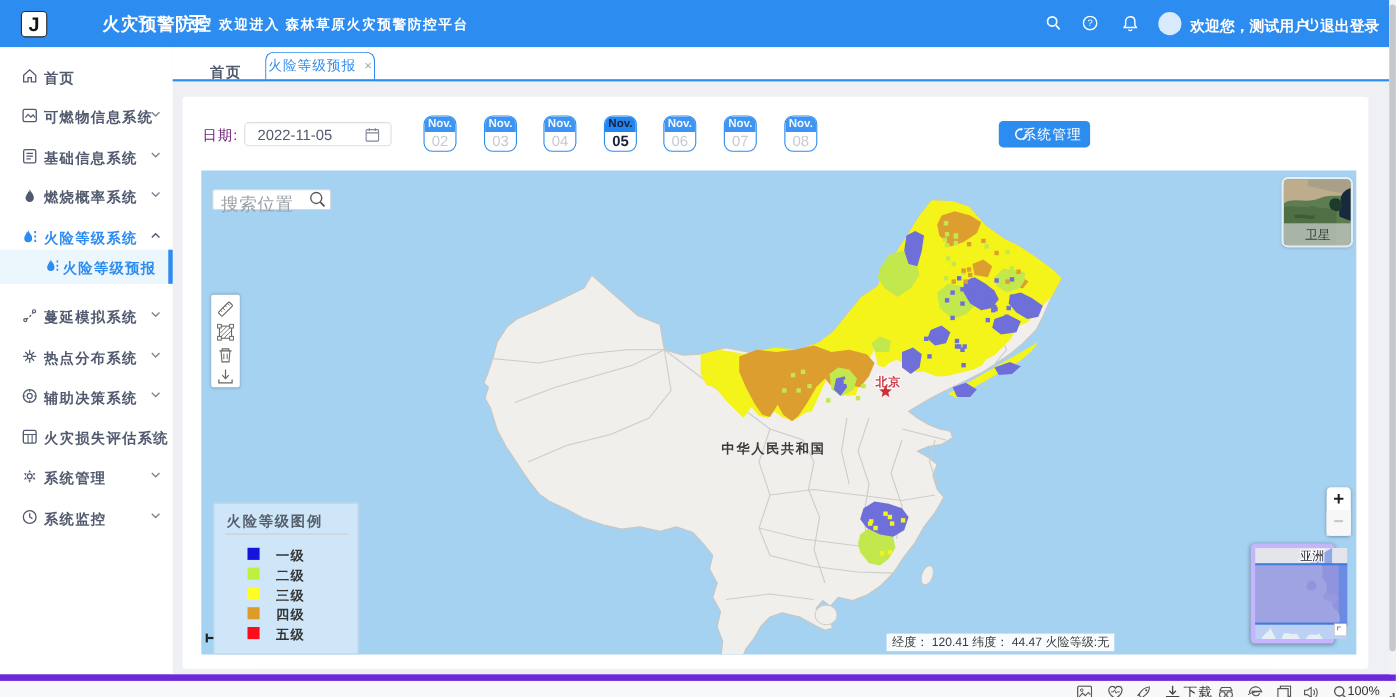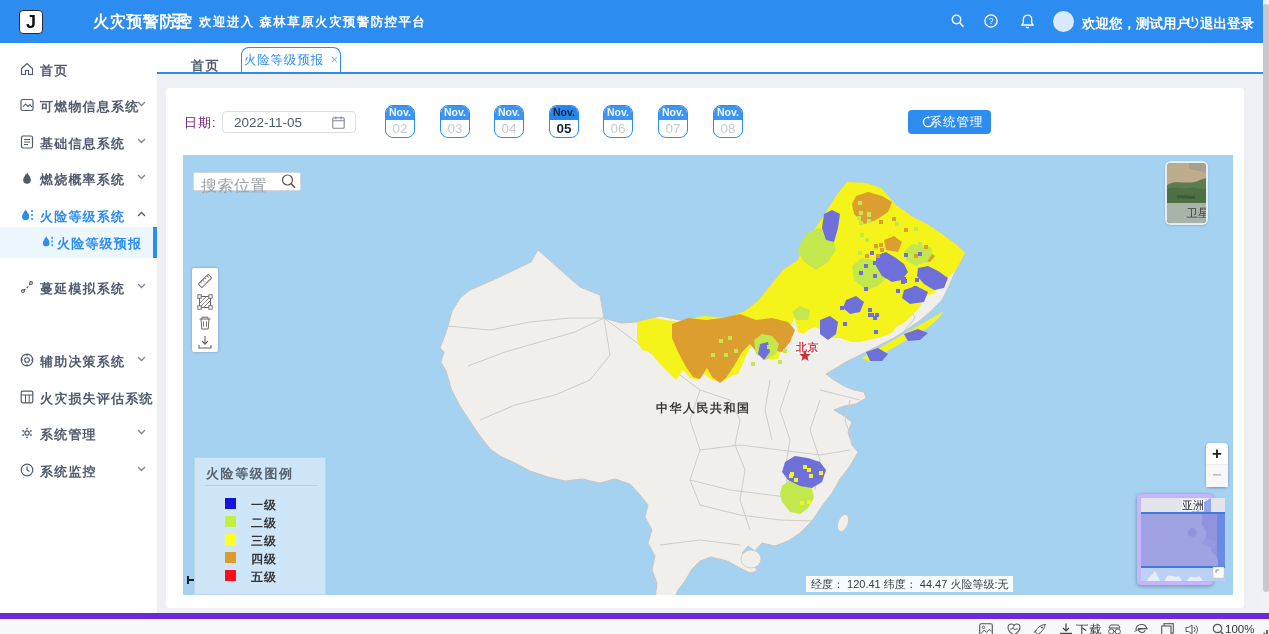--- a/index.html
+++ b/index.html
@@ -47,21 +47,21 @@
 #map{left:183px;top:155px;width:1050px;height:440px;background:#a6d2f2;overflow:hidden;}
 #searchbox{left:10px;top:17px;width:108px;height:19px;background:#fff;border:1px solid #d5d8dc;border-radius:2px;}
 #searchbox .ph{position:absolute;left:7px;top:3px;font-size:16px;color:#9aa0a8;letter-spacing:0.5px;}
 #tools{left:9px;top:113px;width:26px;height:84px;background:#fff;border-radius:2px;box-shadow:0 0 3px rgba(0,0,0,.25);}
 #legend{left:11px;top:302px;width:132px;height:138px;background:rgba(208,231,248,0.95);border:1px solid #bcd4e8;}
 #legend .t{position:absolute;left:11px;top:7px;font-size:13px;color:#55606d;letter-spacing:1.6px;font-weight:bold;}
 #legend .dv{position:absolute;left:10px;top:27px;width:112px;height:1px;background:#ccc;}
 .lrow{position:absolute;left:30px;width:11px;height:11px;}
 .lrow+.ltx{position:absolute;}
 .ltx{position:absolute;left:56px;font-size:12px;color:#333;letter-spacing:1px;font-weight:bold;}
-#satthumb{left:984px;top:8px;width:39px;height:60px;border-radius:4px;overflow:hidden;box-shadow:0 0 0 2px rgba(255,255,255,.75),0 1px 4px rgba(0,0,0,.35);}
+#satthumb{left:984px;top:8px;width:61px;height:60px;border-radius:4px;overflow:hidden;box-shadow:0 0 0 2px rgba(255,255,255,.75),0 1px 4px rgba(0,0,0,.35);}
 #zoomctl{left:1023px;top:288px;width:22px;height:44px;background:#fff;border-radius:4px;box-shadow:0 1px 3px rgba(0,0,0,.3);}
 #zoomctl .zp{position:absolute;left:0;top:0;width:22px;height:22px;color:#222;font-size:17px;font-weight:bold;text-align:center;line-height:22px;border-bottom:1px solid #eee;}
 #zoomctl .zm{position:absolute;left:0;top:22px;width:22px;height:22px;color:#c3c3c3;font-size:16px;font-weight:bold;text-align:center;line-height:20px;background:#f7f7f7;}
 #minimap{left:954px;top:339px;width:76px;height:91px;background:#c4b5fd;border-radius:4px;box-shadow:0 1px 4px rgba(0,0,0,.35);}
 #coords{left:623px;top:421px;height:16px;line-height:16px;background:rgba(255,255,255,0.92);font-size:11px;color:#3a3a3a;padding:0 5px;white-space:nowrap;}
 
 #statusbar{left:0;top:613px;width:1269px;height:21px;background:#f7f8fa;border-top:6px solid #6d28d9;}
 #scroll{left:1263px;top:0;width:6px;height:613px;background:#f1f2f3;}
 #thumb{left:1263px;top:4px;width:6px;height:588px;background:#c5c9cd;border-radius:3px;}
 </style>
@@ -150,20 +150,30 @@
       </svg>
       <span class="tx">火险等级预报</span>
     </div>
   <div class="mi" style="top:226px">
       <svg class="ico" width="14" height="14" viewBox="0 0 14 14">
         <circle cx="3" cy="11" r="1.4" fill="none" stroke="#515a6e" stroke-width="1.1"></circle>
         <circle cx="11" cy="3" r="1.4" fill="none" stroke="#515a6e" stroke-width="1.1"></circle>
         <path d="M4 10C6 9 9 6 10 4" fill="none" stroke="#515a6e" stroke-width="1.1" stroke-dasharray="2 1.5"></path>
       </svg>
       <span class="tx">蔓延模拟系统</span>
+      <svg class="ch" style="top:14px" width="9" height="6" viewBox="0 0 9 6">
+        <path d="M1 1l3.5 3.5L8 1" fill="none" stroke="#808695" stroke-width="1.3"></path>
+      </svg>
+    </div>
+  <div class="mi" style="top:262.5px">
+      <svg class="ico" width="14" height="14" viewBox="0 0 14 14">
+        <path d="M7 1v12M1 7h12M3 3l8 8M11 3l-8 8" stroke="#515a6e" stroke-width="1.1"></path>
+        <circle cx="7" cy="7" r="2" fill="#fff" stroke="#515a6e" stroke-width="1.1"></circle>
+      </svg>
+      <span class="tx">热点分布系统</span>
       <svg class="ch" style="top:14px" width="9" height="6" viewBox="0 0 9 6">
         <path d="M1 1l3.5 3.5L8 1" fill="none" stroke="#808695" stroke-width="1.3"></path>
       </svg>
     </div>
   <div class="mi" style="top:299px">
       <svg class="ico" width="14" height="14" viewBox="0 0 14 14">
         <circle cx="7" cy="7" r="5.8" fill="none" stroke="#515a6e" stroke-width="1.2"></circle>
         <circle cx="7" cy="7" r="2.3" fill="none" stroke="#515a6e" stroke-width="1.1"></circle>
         <path d="M7 1.2v2M7 10.8v2M1.2 7h2M10.8 7h2" stroke="#515a6e" stroke-width="1.1"></path>
       </svg>

